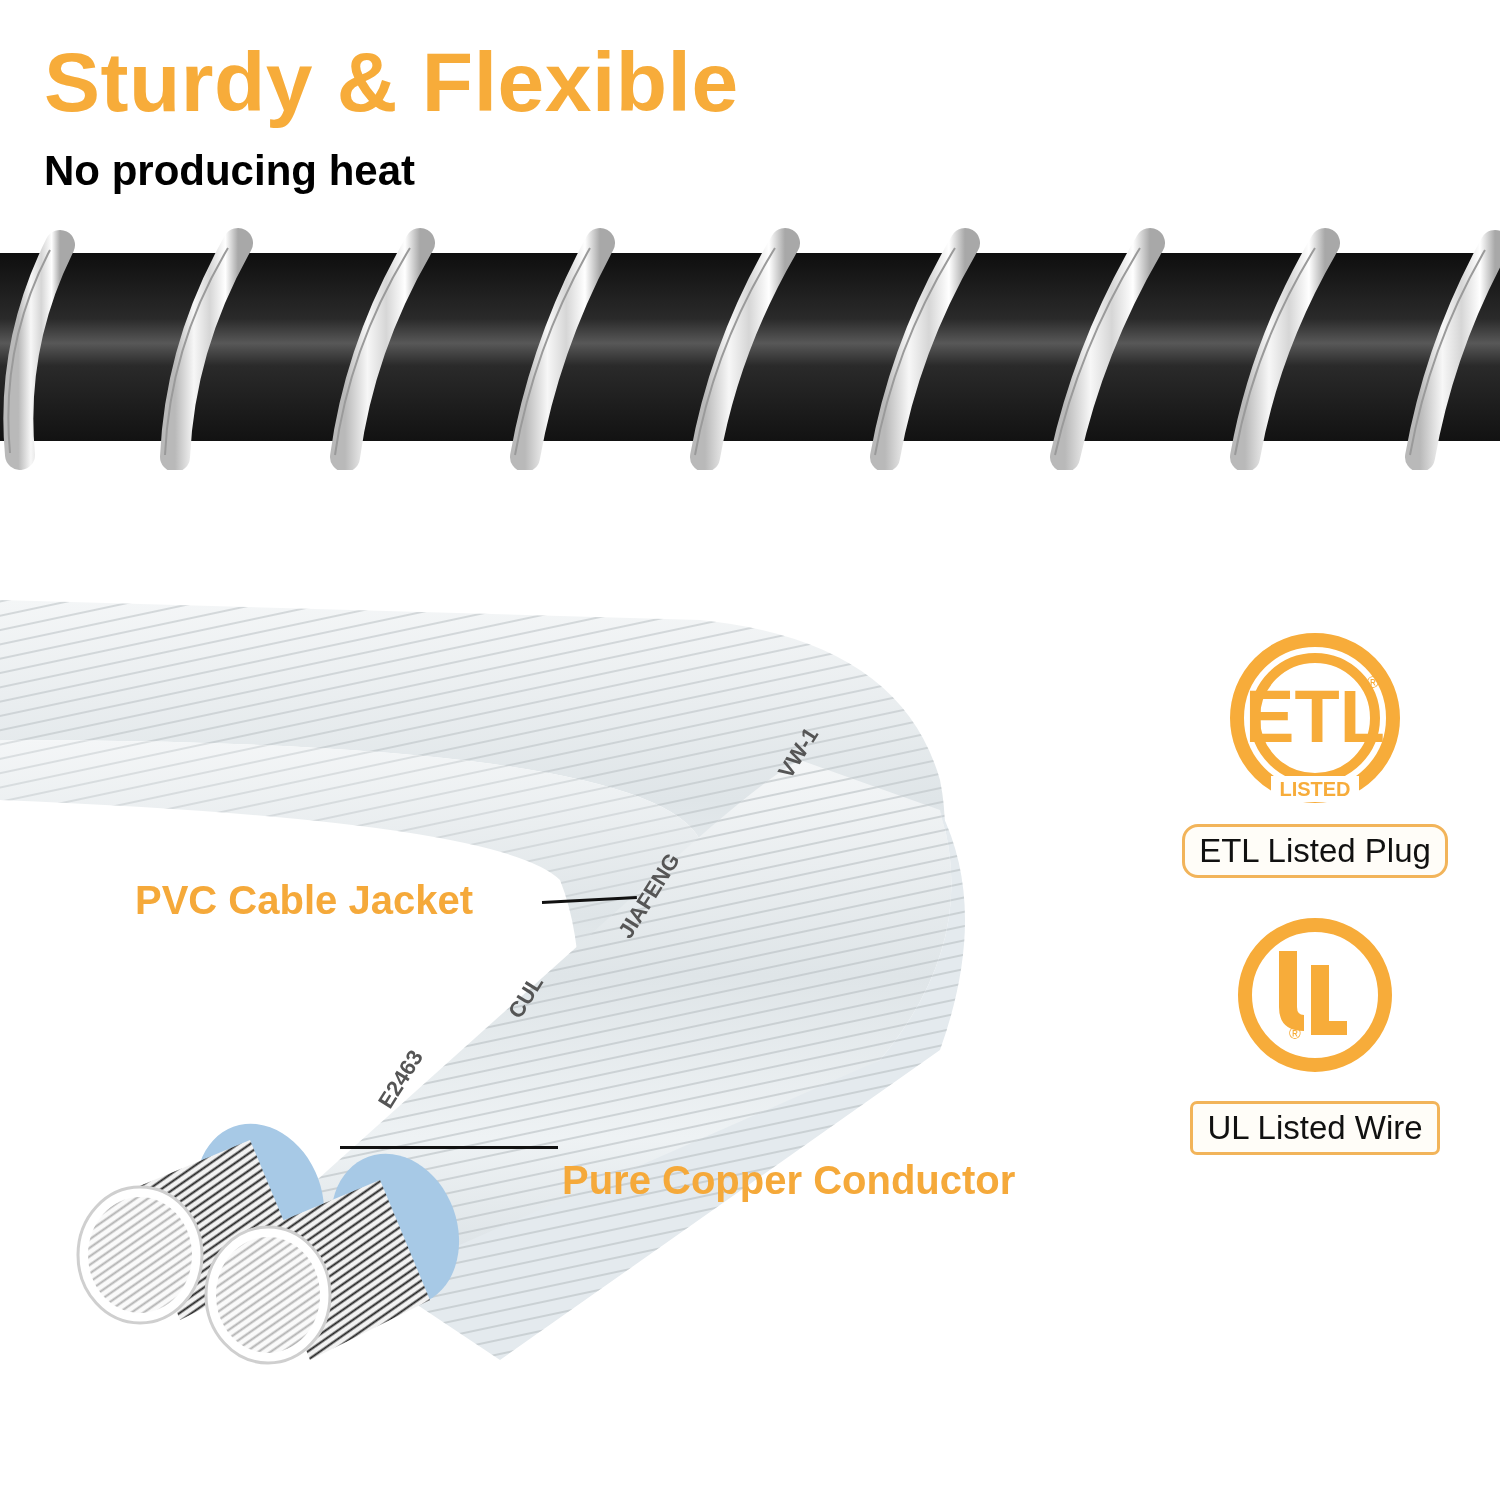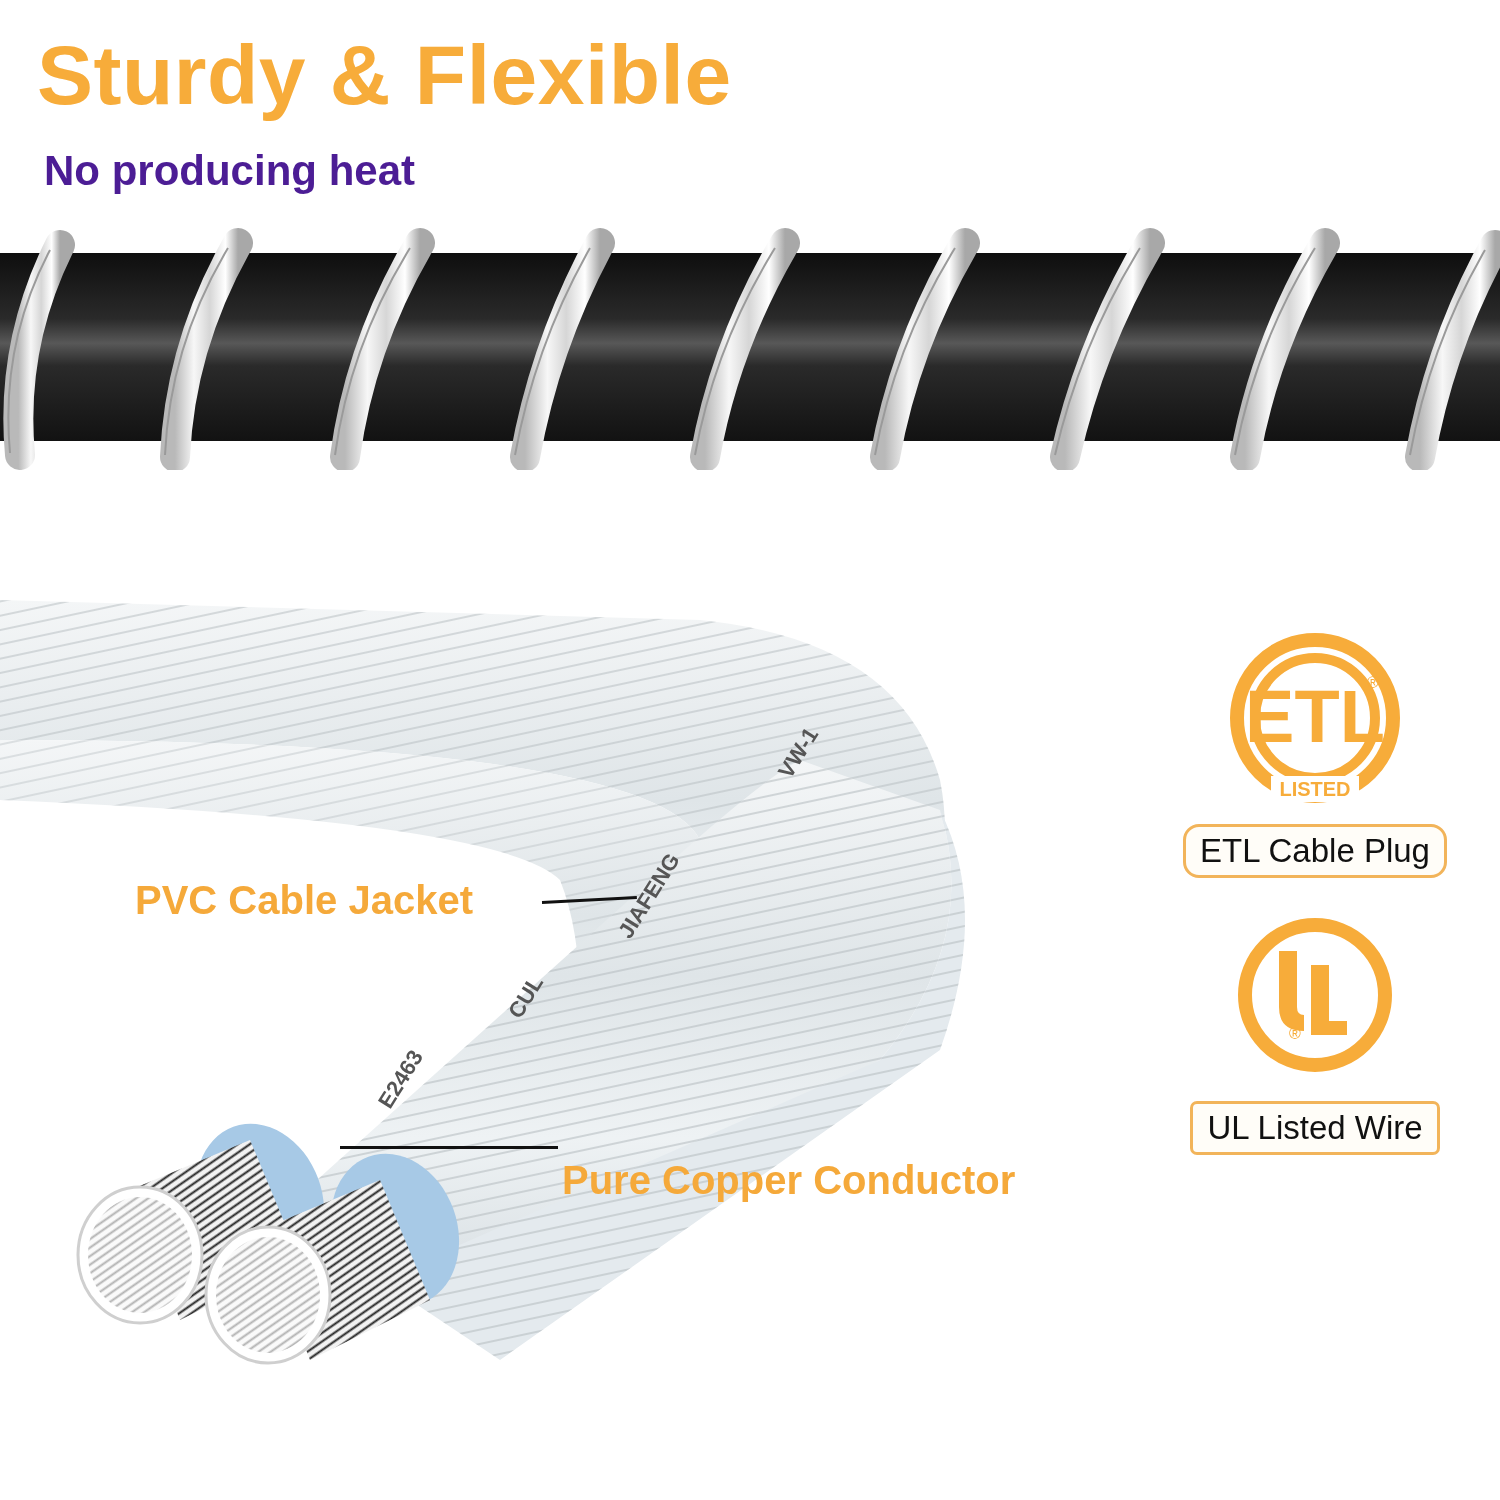--- a/index.html
+++ b/index.html
@@ -1,18 +1,18 @@
 <!DOCTYPE html>
 <html><head>
 <meta charset="utf-8">
 <style>
   html, body { margin: 0; padding: 0; background: #ffffff; }
   body { width: 1500px; height: 1500px; position: relative; overflow: hidden; font-family: "Liberation Sans", "DejaVu Sans", sans-serif; }
-  .headline { position: absolute; left: 32px; top: 28px; margin: 5px; font-size: 84px; font-weight: bold; color: #f7ac3a; letter-spacing: 0.5px; line-height: 1; }
-  .subhead { position: absolute; left: 44px; top: 150px; margin: 0; font-size: 42px; font-weight: bold; color: #4c1d95; line-height: 1; }
+  .headline { position: absolute; left: 32px; top: 28px; margin: 12px; font-size: 84px; font-weight: bold; color: #f7ac3a; letter-spacing: 0.5px; line-height: 1; }
+  .subhead { position: absolute; left: 44px; top: 150px; margin: 0; font-size: 42px; font-weight: bold; color: #000000; line-height: 1; }
   .coil { position: absolute; left: 0; top: 215px; width: 1500px; height: 255px; }
   .cable-art { position: absolute; left: 0; top: 580px; width: 1150px; height: 920px; }
   .callout { position: absolute; font-weight: bold; color: #f5a93a; line-height: 1; white-space: nowrap; }
   .callout-jacket { left: 135px; top: 880px; font-size: 40px; }
   .callout-conductor { left: 562px; top: 1128px; font-size: 40px; margin-top: 32px; }
   .leader { position: absolute; height: 3px; background: #111; }
   .leader-jacket { left: 542px; top: 901px; width: 95px; transform: rotate(-3deg); transform-origin: left center; }
   .leader-conductor { left: 340px; top: 1146px; width: 218px; }
   .cert { position: absolute; left: 1170px; width: 290px; text-align: center; }
   .cert-etl { top: 630px; }
@@ -124,21 +124,21 @@
 
 <div class="cert cert-etl">
   <svg class="badge-svg" width="180" height="180" viewBox="0 0 180 180" xmlns="http://www.w3.org/2000/svg">
     <circle cx="90" cy="88" r="78" fill="none" stroke="#f7ac3a" stroke-width="14"></circle>
     <circle cx="90" cy="88" r="60" fill="none" stroke="#f7ac3a" stroke-width="10"></circle>
     <text x="90" y="112" text-anchor="middle" font-family="Liberation Sans, sans-serif" font-weight="bold" font-size="74" fill="#f7ac3a">ETL</text>
     <rect x="46" y="146" width="88" height="26" fill="#ffffff"></rect>
     <text x="90" y="166" text-anchor="middle" font-family="Liberation Sans, sans-serif" font-weight="bold" font-size="20" fill="#f7ac3a">LISTED</text>
     <text x="148" y="58" text-anchor="middle" font-family="Liberation Sans, sans-serif" font-size="16" fill="#f7ac3a">®</text>
   </svg>
-  <span class="cert-label">ETL Cable Plug</span>
+  <span class="cert-label">ETL Listed Plug</span>
 </div>
 
 <div class="cert cert-ul">
   <svg class="badge-svg" width="160" height="160" viewBox="0 0 160 160" xmlns="http://www.w3.org/2000/svg">
     <circle cx="80" cy="80" r="70" fill="none" stroke="#f7ac3a" stroke-width="14"></circle>
     <path d="M44 36 L62 36 L62 92 Q62 100 69 100 L69 116 Q44 116 44 92 Z" fill="#f7ac3a"></path>
     <path d="M82 58 L100 58 L100 114 L118 114 L118 128 L82 128 Z" fill="#f7ac3a" transform="translate(-6 -8)"></path>
     <text x="60" y="124" text-anchor="middle" font-family="Liberation Sans, sans-serif" font-size="16" fill="#f7ac3a">®</text>
   </svg>
   <span class="cert-label">UL Listed Wire</span>

